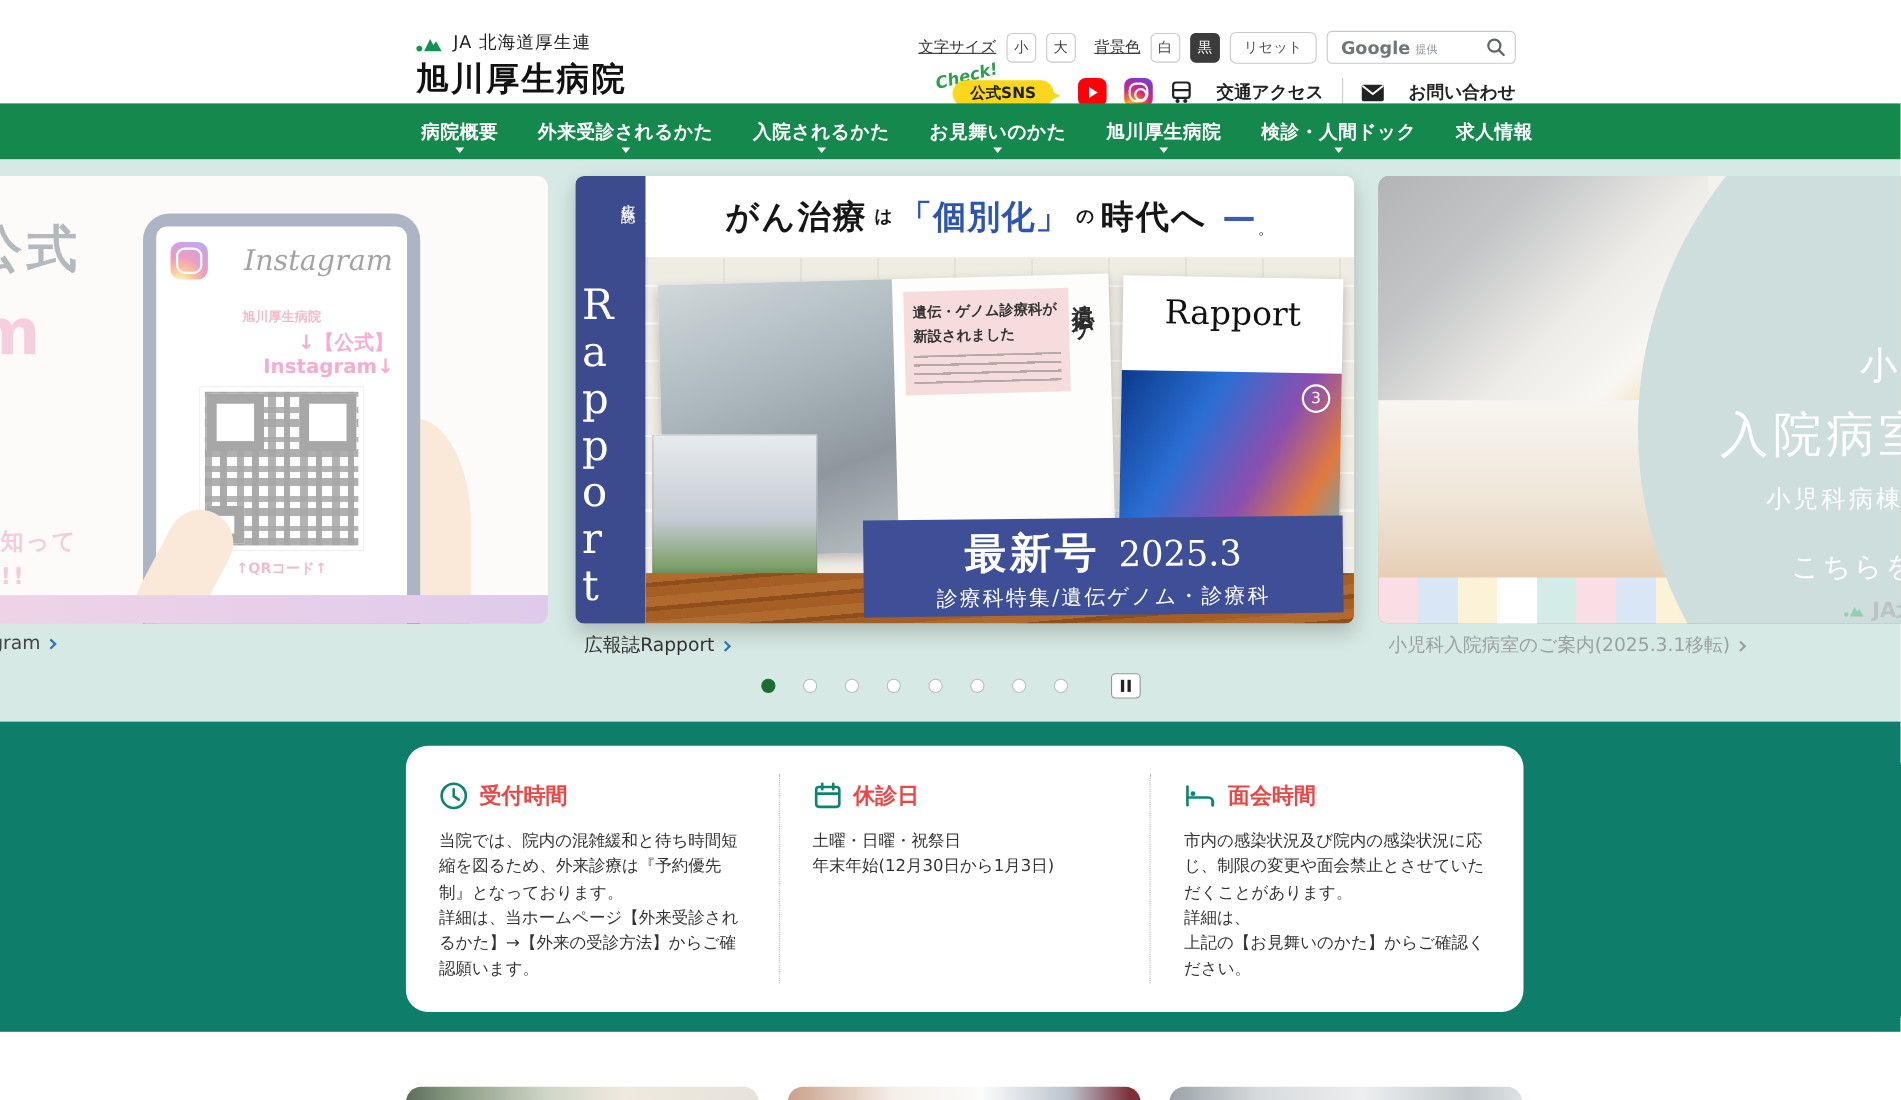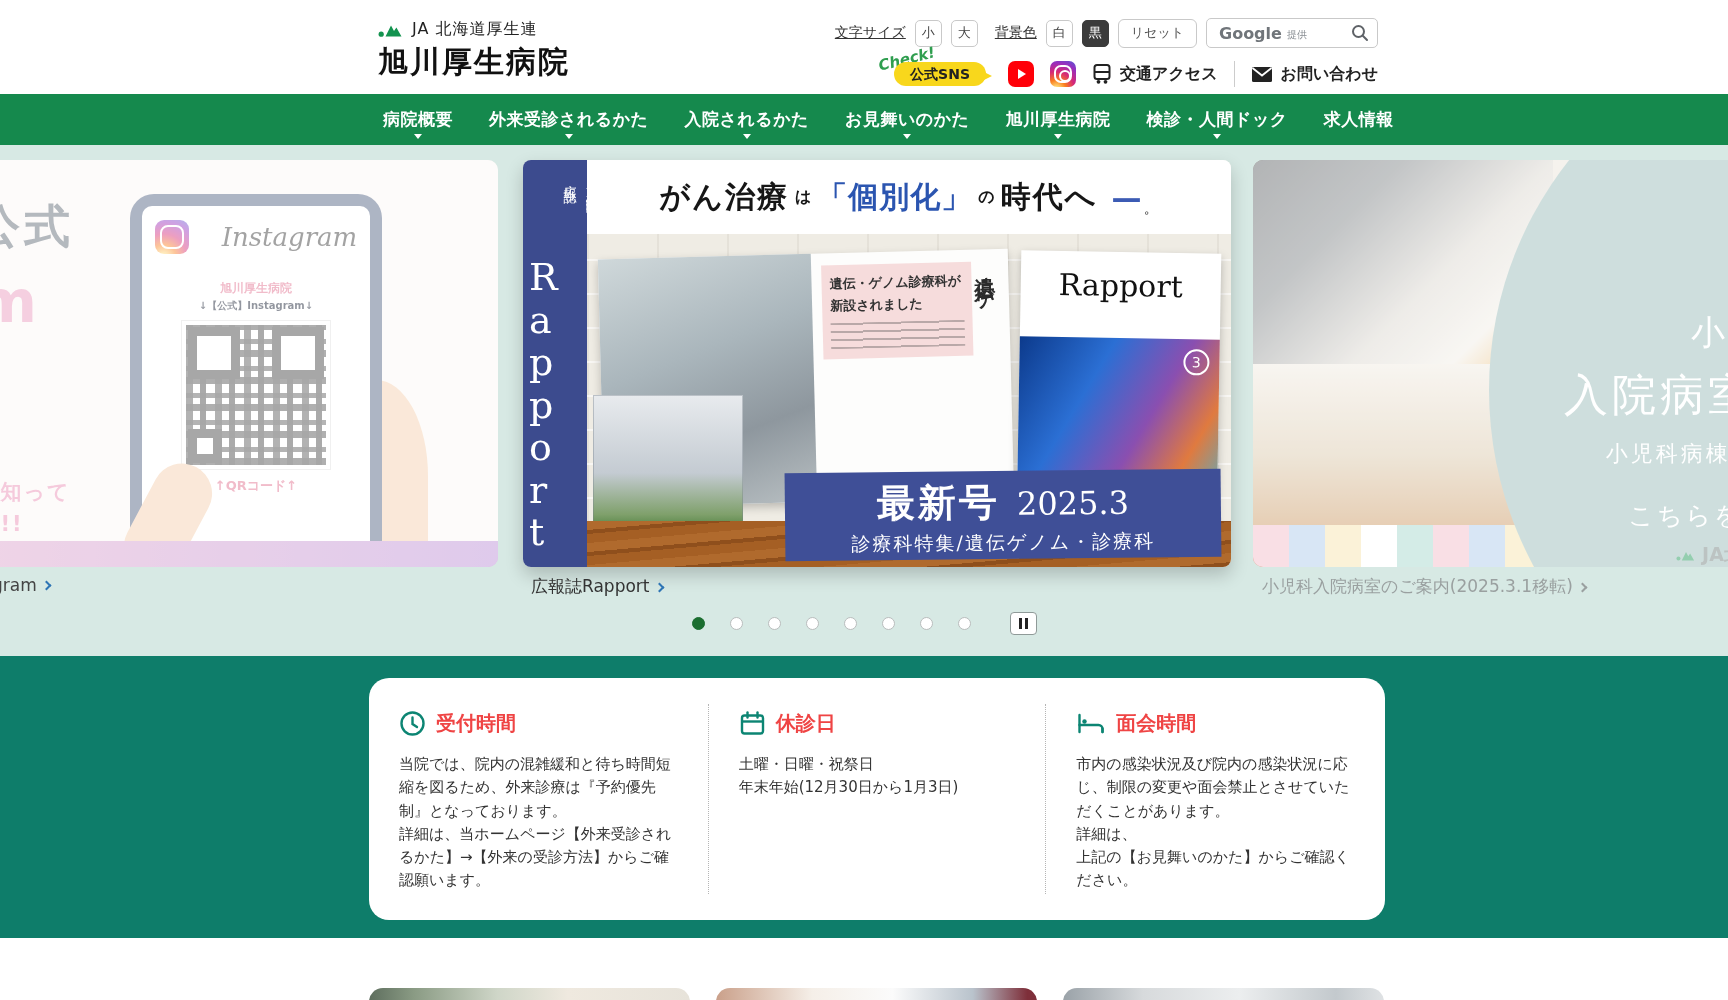--- a/index.html
+++ b/index.html
@@ -1,21 +1,21 @@
 <!DOCTYPE html>
 <html><head>
 <meta charset="utf-8">
 <style>
   * { margin:0; padding:0; box-sizing:border-box; }
   html,body { background:#fff; }
   body { font-family:"DejaVu Sans","Liberation Sans",sans-serif; color:#222; }
   .page { position:relative; width:1728px; height:1000px; overflow:hidden; background:#fff; }
 
   
-  .site-header { position:absolute; top:6px; left:0; width:100%; height:74px; background:#fff; }
+  .site-header { position:absolute; top:16px; left:0; width:100%; height:74px; background:#fff; }
   .logo { position:absolute; left:378px; top:13px; cursor:pointer; }
   .logo-top { display:flex; align-items:center; gap:8px; font-size:16px; color:#222; letter-spacing:1px; }
   .logo-main { font-size:30px; font-weight:800; color:#111; margin-top:2px; letter-spacing:2px; }
   .header-tools { position:absolute; top:12px; right:350px; text-align:right; }
   .tools-row1 { display:flex; align-items:center; gap:9px; justify-content:flex-end; }
   .tools-label { font-size:14px; color:#333; margin-left:8px;text-decoration:underline; }
   .sq-btn { width:27px; height:27px; border:1px solid #c9c9c9; border-radius:5px; background:#fff;
             font-size:13px; color:#444; display:flex; align-items:center; justify-content:center; cursor:pointer; }
   .sq-btn.dark { background:#3b3b3b; border-color:#3b3b3b; color:#fff; }
   .reset-btn { height:29px; padding:0 12px; border:1px solid #c9c9c9; border-radius:6px; background:#fff;
@@ -34,21 +34,21 @@
               font-weight:700; color:#222; }
   .sns-pill::after { content:""; position:absolute; right:-6px; top:9px; width:10px; height:10px;
                      background:#f8d71c; clip-path:polygon(0 0,100% 50%,0 100%); }
   .yt-icon { width:26px; height:26px; background:#ff0008; border-radius:7px; position:relative; cursor:pointer; }
   .yt-icon::after { content:""; position:absolute; left:10px; top:8px; border-left:8px solid #fff;
                     border-top:5px solid transparent; border-bottom:5px solid transparent; }
   .ig-icon { width:26px; height:26px; border-radius:7px; position:relative; cursor:pointer;
              background:radial-gradient(circle at 25% 110%, #feda75 8%, #fa7e1e 28%, #d62976 52%, #962fbf 78%, #4f5bd5 100%); }
   .ig-icon::before { content:""; position:absolute; inset:4px; border:2px solid #fff; border-radius:7px; }
   .ig-icon::after { content:""; position:absolute; left:9px; top:9px; width:8px; height:8px; border:2px solid #fff; border-radius:50%; }
-  .hdr-link { display:flex; align-items:center; gap:8px; font-size:16px; font-weight:600; color:#222; cursor:pointer; }
+  .hdr-link { display:flex; align-items:center; gap:22px; font-size:16px; font-weight:600; color:#222; cursor:pointer; }
   .hdr-divider { width:1px; height:26px; background:#ccc; }
 
   
   .main-nav { position:absolute; top:94px; left:0; width:100%; height:51px; background:#15894d;
               display:flex; align-items:center; padding-left:365px; }
   .nav-item { position:relative; color:#fff; font-size:17px; font-weight:600; padding:0 18px; cursor:pointer;
               height:100%; display:flex; align-items:center; letter-spacing:0.5px; }
   .nav-caret { position:absolute; left:50%; bottom:6px; transform:translateX(-50%);
                border-left:4px solid transparent; border-right:4px solid transparent; border-top:5px solid #fff; }
 
@@ -77,21 +77,21 @@
   .bear-face::before, .bear-face::after { content:""; position:absolute; top:-8px; width:5px; height:5px; background:#4a5a66; border-radius:50%; }
   .bear-face::before { left:-6px; } .bear-face::after { right:-6px; }
   .phone { position:absolute; right:116px; top:34px; width:252px; height:400px; background:#4a5b7d; border-radius:24px; padding:12px; }
   .phone-screen { width:100%; height:100%; background:#fff; border-radius:10px; padding:14px 12px; text-align:center; }
   .phone-app-row { display:flex; align-items:center; justify-content:center; gap:8px; }
   .phone-ig { width:34px; height:34px; border-radius:9px;
               background:radial-gradient(circle at 25% 110%, #feda75 8%, #fa7e1e 28%, #d62976 52%, #962fbf 78%, #4f5bd5 100%); position:relative; }
   .phone-ig::before { content:""; position:absolute; inset:5px; border:2px solid #fff; border-radius:8px; }
   .phone-app-name { font-family:"DejaVu Serif","Liberation Serif",serif; font-style:italic; font-size:26px; color:#333;margin-left:25px; }
   .phone-hosp { margin-top:26px; font-size:12px; font-weight:700; color:#e06a8a; }
-  .phone-account { margin-top:2px; font-size:10px; font-weight:700; color:#0f172a; }
+  .phone-account { margin-top:2px; font-size:18px; font-weight:700; color:#ec4899;text-align:right; }
   .qr { width:148px; height:148px; margin:8px auto 0; border:4px solid #fff; outline:1px solid #ddd;
         background:
           repeating-linear-gradient(0deg, rgba(60,60,60,0.9) 0 7px, transparent 7px 13px, rgba(60,60,60,0.85) 13px 18px, transparent 18px 27px),
           repeating-linear-gradient(90deg, #555 0 7px, #fff 7px 14px, #444 14px 20px, #fff 20px 29px);
         position:relative; }
   .qr::before, .qr::after { content:""; position:absolute; width:34px; height:34px; background:#fff; border:9px solid #3c3c3c; }
   .qr::before { left:2px; top:2px; } .qr::after { right:2px; top:2px; }
   .qr-corner { position:absolute; left:2px; bottom:2px; width:34px; height:34px; background:#fff; border:9px solid #3c3c3c; }
   .qr-label { margin-top:8px; font-size:13px; font-weight:800; color:#e06a8a; }
   .hand { position:absolute; right:70px; top:220px; width:130px; height:240px; background:#f3cdaa; border-radius:50% 40% 0 0; }

